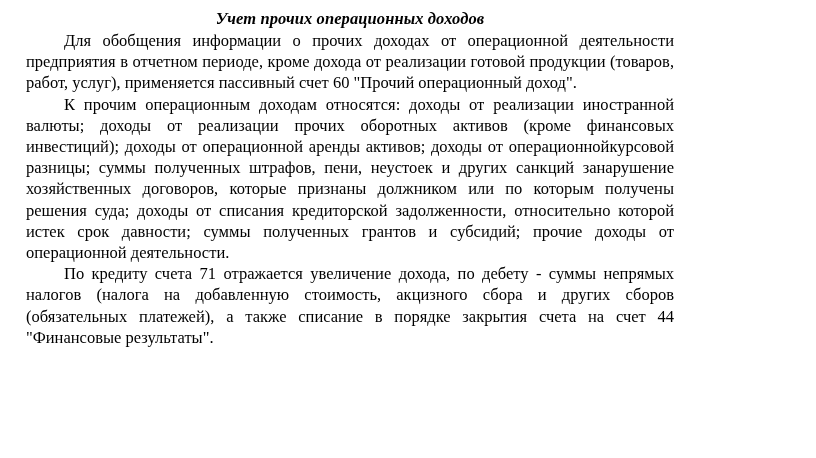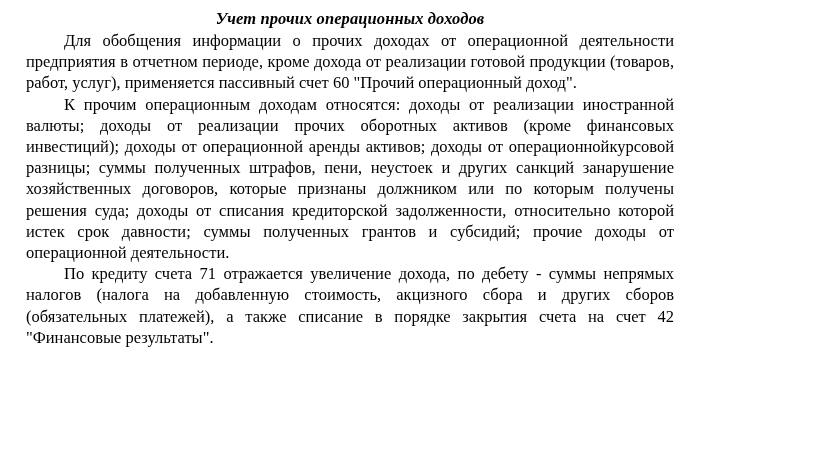--- a/index.html
+++ b/index.html
@@ -40,14 +40,14 @@
     hyphens: none;
   }
 </style>
 </head>
 <body>
 
 <div class="page">
   <h1 class="doc-title">Учет прочих операционных доходов</h1>
   <p class="para">Для обобщения информации о прочих доходах от операционной деятельности предприятия в отчетном периоде, кроме дохода от реализации готовой продукции (товаров, работ, услуг), применяется пассивный счет 60 "Прочий операционный доход".</p>
   <p class="para">К прочим операционным доходам относятся: доходы от реализации иностранной валюты; доходы от реализации прочих оборотных активов (кроме финансовых инвестиций); доходы от операционной аренды активов; доходы от  операционнойкурсовой разницы; суммы полученных штрафов, пени, неустоек и других санкций занарушение хозяйственных договоров, которые признаны должником или по которым получены решения суда; доходы от списания кредиторской задолженности, относительно которой истек срок давности; суммы полученных грантов и субсидий; прочие доходы от операционной деятельности.</p>
-  <p class="para">По кредиту счета 71 отражается увеличение дохода, по дебету - суммы непрямых налогов (налога на добавленную стоимость, акцизного сбора и других сборов (обязательных платежей), а также списание в порядке закрытия счета на счет 42 "Финансовые результаты".</p>
+  <p class="para">По кредиту счета 71 отражается увеличение дохода, по дебету - суммы непрямых налогов (налога на добавленную стоимость, акцизного сбора и других сборов (обязательных платежей), а также списание в порядке закрытия счета на счет 44 "Финансовые результаты".</p>
 </div>
 
 </body></html>

